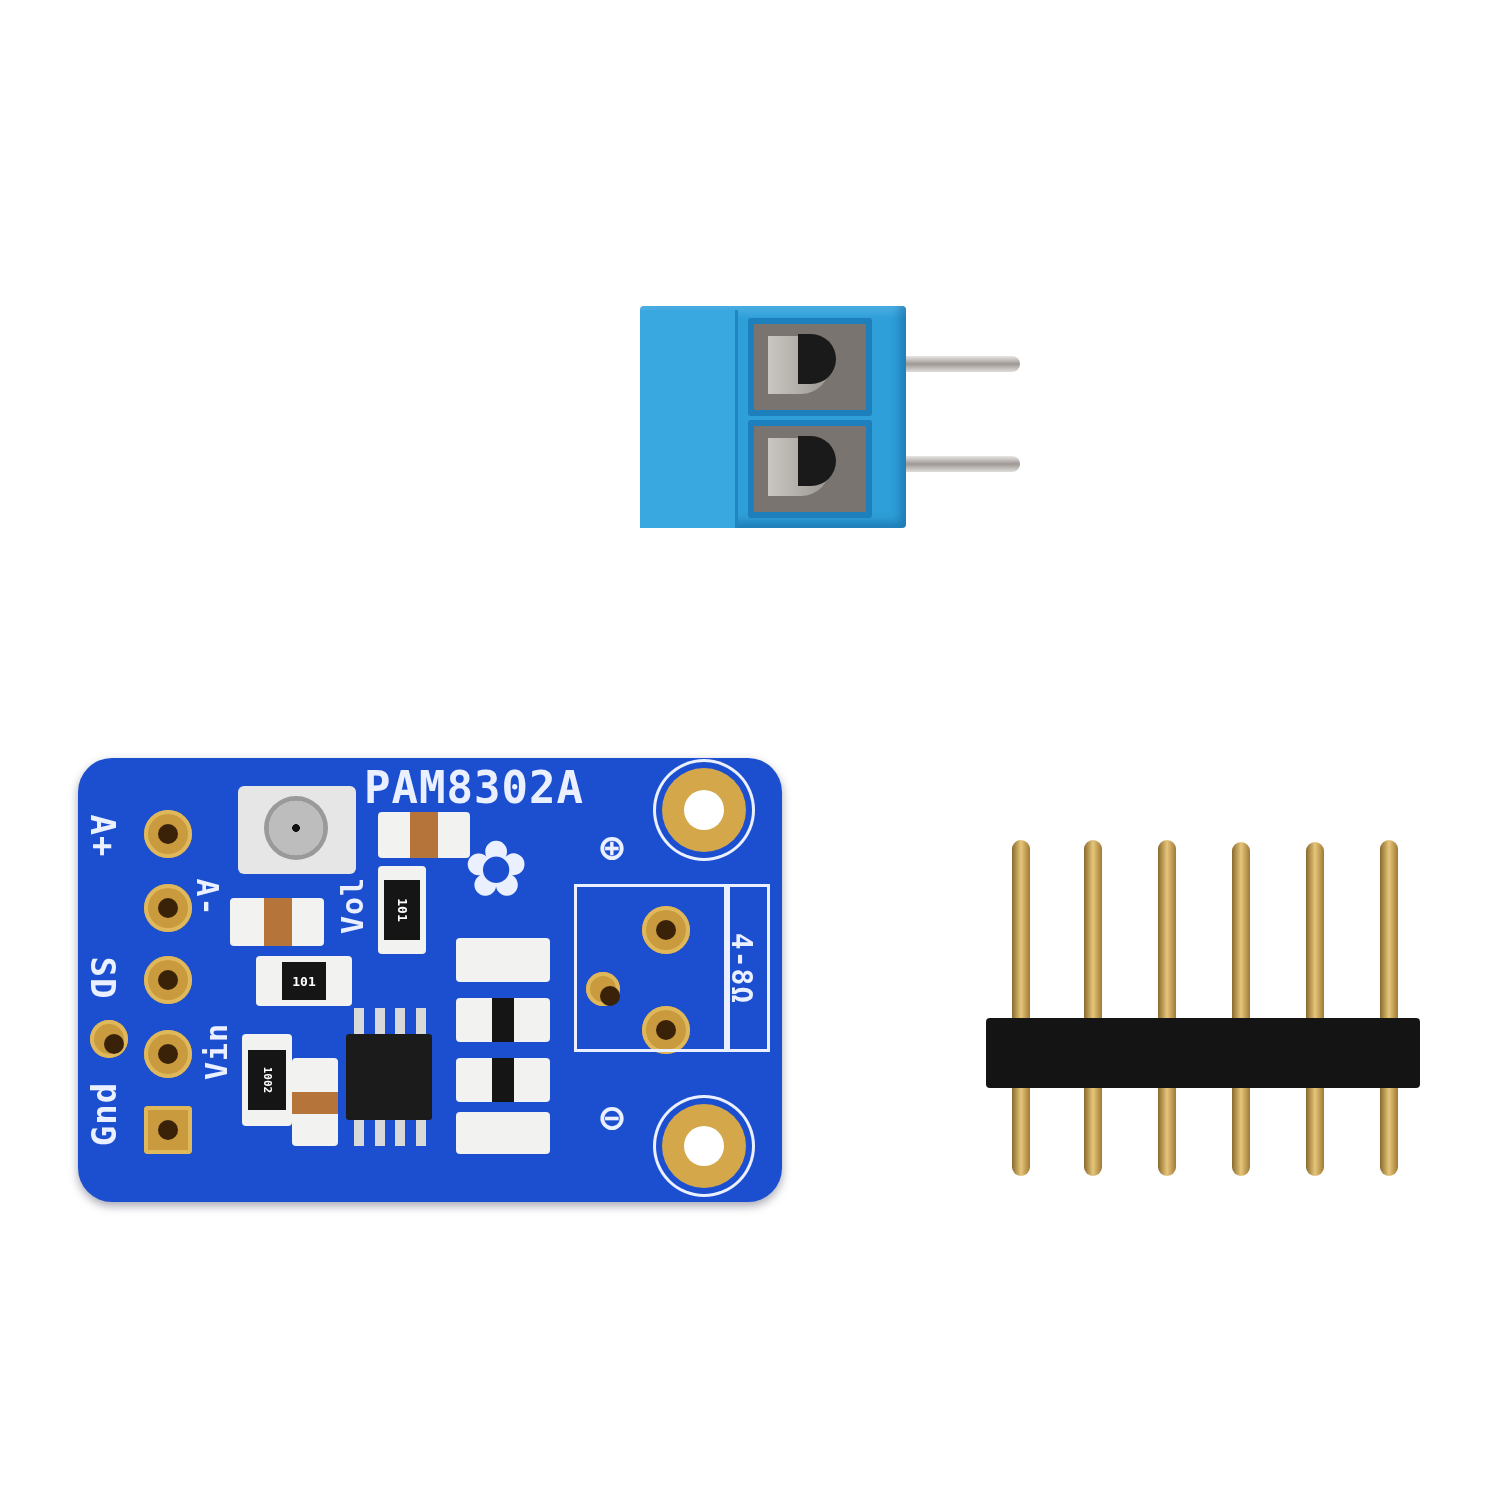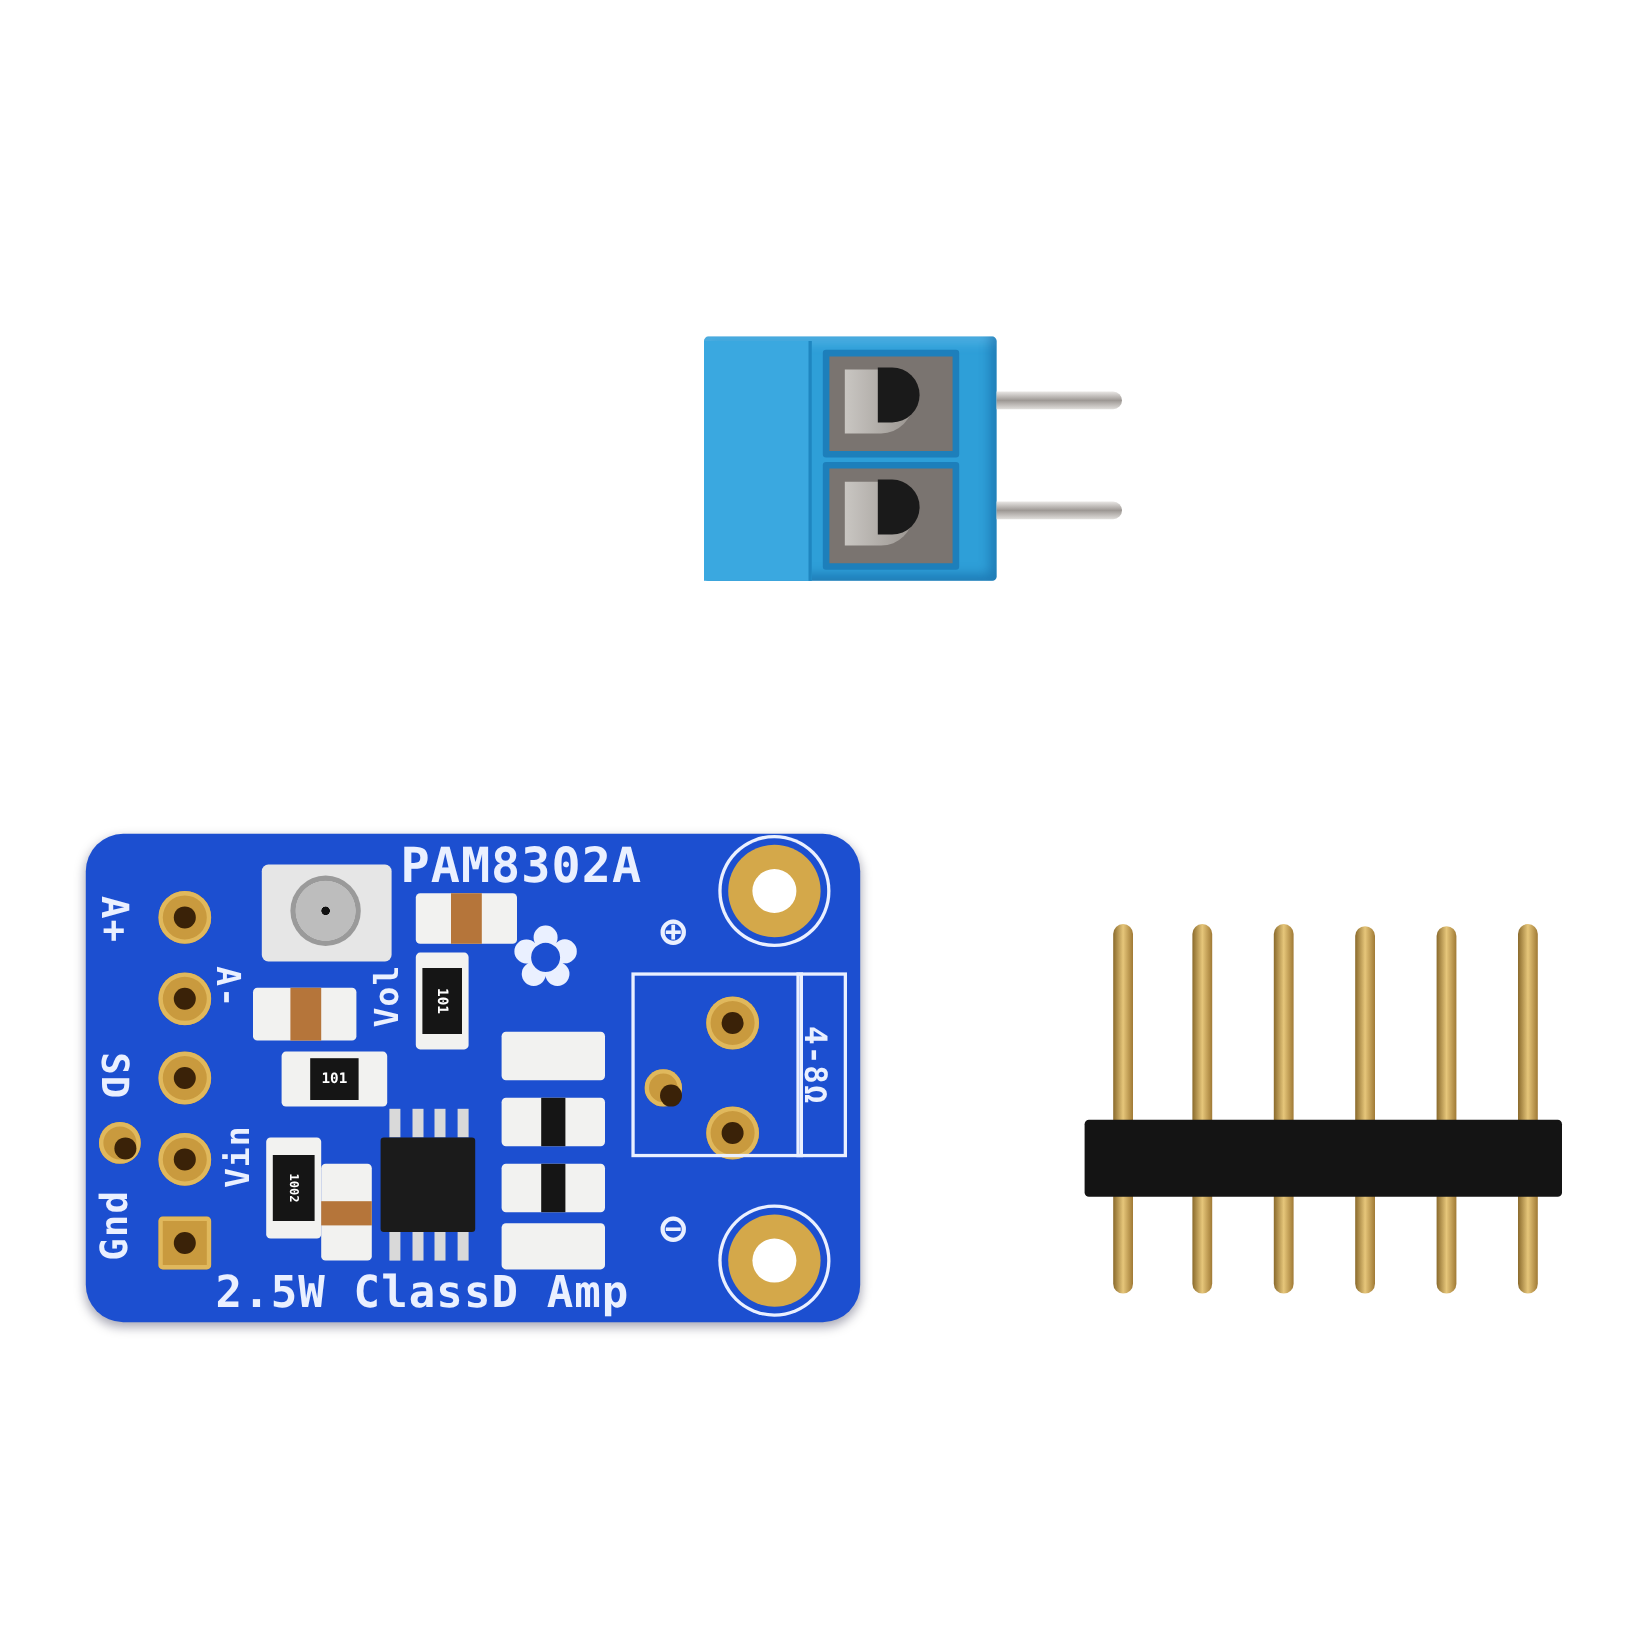--- a/index.html
+++ b/index.html
@@ -46,21 +46,20 @@
   <div class="abs tb-slot" style="left:748px;top:420px;">
       <div class="tb-clamp"></div>
       <div class="tb-hole"></div>
     </div>
   <div class="abs tb-pin" style="left:906px;top:356px;width:114px;"></div>
   <div class="abs tb-pin" style="left:906px;top:456px;width:114px;"></div>
 </div>
 
 <div class="abs pcb">
   <div class="silk" style="left:286px;top:4px;font-size:44px;">PAM8302A</div>
-  <div class="silk" style="left:118px;top:394px;font-size:40px;">2.5W ClassD Amp</div>
 
   <div class="silk" style="left:4px;top:58px;font-size:34px;transform:rotate(90deg);">A+</div>
   <div class="silk" style="left:110px;top:122px;font-size:30px;transform:rotate(90deg);">A-</div>
   <div class="silk" style="left:4px;top:200px;font-size:34px;transform:rotate(90deg);">SD</div>
   <div class="silk" style="left:110px;top:276px;font-size:30px;transform:rotate(-90deg);">Vin</div>
   <div class="silk" style="left:-6px;top:336px;font-size:34px;transform:rotate(-90deg);">Gnd</div>
   <div class="silk" style="left:246px;top:130px;font-size:30px;transform:rotate(-90deg);">Vol</div>
   <div class="silk" style="left:628px;top:194px;font-size:28px;transform:rotate(90deg);">4-8Ω</div>
   <div class="silk" style="left:522px;top:66px;font-size:40px;">⊕</div>
   <div class="silk" style="left:522px;top:336px;font-size:40px;">⊖</div>

